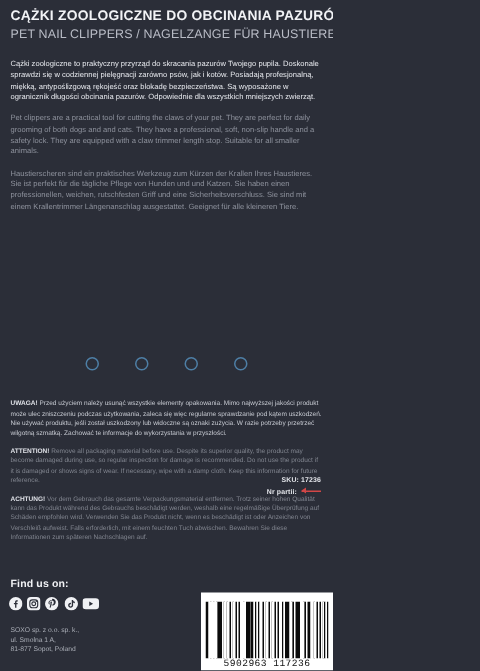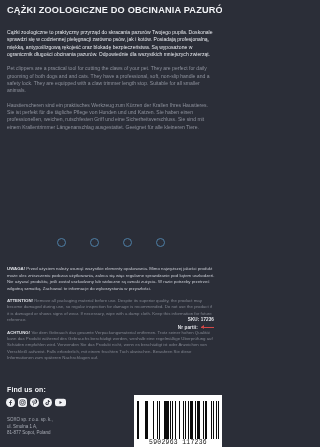--- a/index.html
+++ b/index.html
@@ -185,20 +185,21 @@
     text-align:center;
     white-space:nowrap;
   }
 </style>
 </head>
 <body>
 
 <div class="page">
 
   <div class="title">CĄŻKI ZOOLOGICZNE DO OBCINANIA PAZURÓW</div>
+  <div class="subtitle">PET NAIL CLIPPERS / NAGELZANGE FÜR HAUSTIERE</div>
 
   <div class="desc-block">
     <p class="desc pl">Cążki zoologiczne to praktyczny przyrząd do skracania pazurów Twojego pupila. Doskonale sprawdzi się w codziennej pielęgnacji zarówno psów, jak i kotów. Posiadają profesjonalną, miękką, antypoślizgową rękojeść oraz blokadę bezpieczeństwa. Są wyposażone w ogranicznik długości obcinania pazurów. Odpowiednie dla wszystkich mniejszych zwierząt.</p>
     <p class="desc en">Pet clippers are a practical tool for cutting the claws of your pet. They are perfect for daily grooming of both dogs and and cats. They have a professional, soft, non-slip handle and a safety lock. They are equipped with a claw trimmer length stop. Suitable for all smaller animals.</p>
     <p class="desc de">Haustierscheren sind ein praktisches Werkzeug zum Kürzen der Krallen Ihres Haustieres. Sie ist perfekt für die tägliche Pflege von Hunden und und Katzen. Sie haben einen professionellen, weichen, rutschfesten Griff und eine Sicherheitsverschluss. Sie sind mit einem Krallentrimmer Längenanschlag ausgestattet. Geeignet für alle kleineren Tiere.</p>
   </div>
 
   <div class="icons-row">
     <span class="icon-circle"></span>
     <span class="icon-circle"></span>

